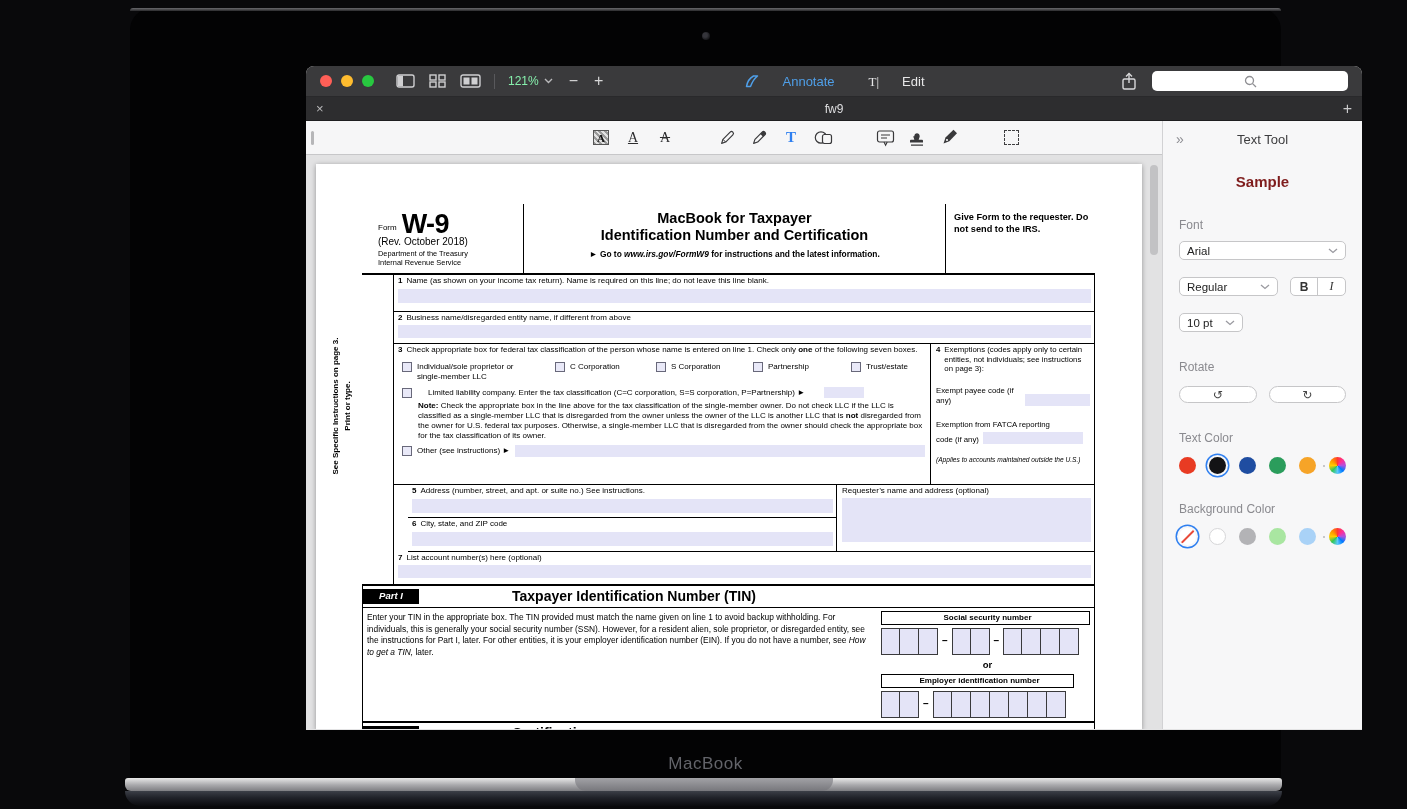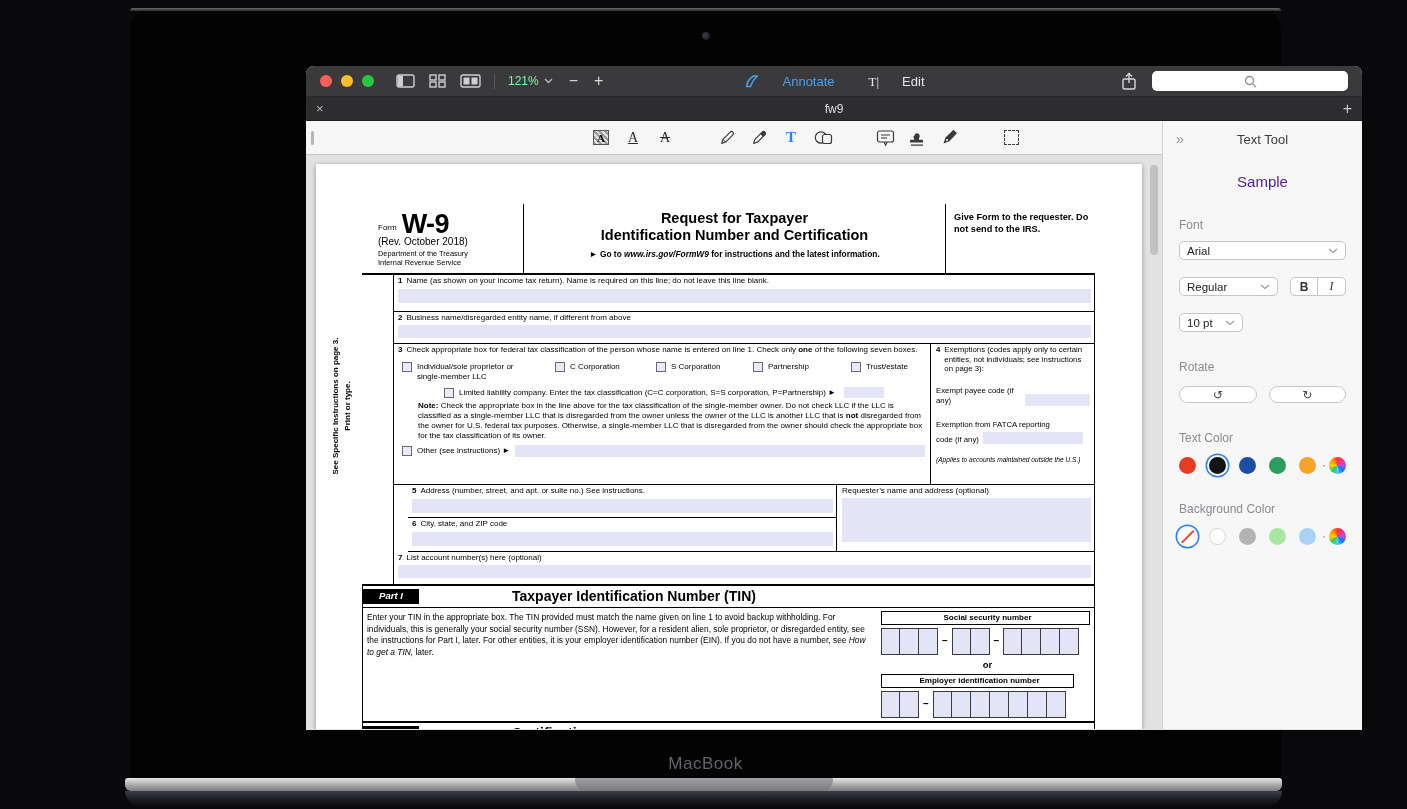--- a/index.html
+++ b/index.html
@@ -70,21 +70,21 @@
   .ico-select { width:15px; height:15px; border:1.6px dashed #3e3e40; }
 
   .workspace { flex:1; position:relative; background:#e2e2e3; overflow:hidden; }
   .doc-scroll { position:absolute; right:4px; top:10px; width:8px; height:90px; background:#c2c2c4; border-radius:4px; }
 
   
   .sidebar { width:200px; flex:none; background:#f7f7f8; border-left:1px solid #d2d2d4; padding:0 16px; }
   .sb-head { height:36px; display:flex; align-items:center; position:relative; }
   .sb-collapse { color:#8e8e93; font-size:14px; position:absolute; left:-3px; }
   .sb-title { width:100%; text-align:center; color:#3c3c3e; font-size:13px; }
-  .sb-sample { text-align:center; margin-top:16px; font-size:15px; color:#4c1d95; }
+  .sb-sample { text-align:center; margin-top:16px; font-size:15px; color:#7f1d1d;font-weight:bold; }
   .sb-label { color:#8a8a8f; font-size:12px; margin-top:28px; }
   .sb-select { height:19px; background:#fff; border:1px solid #c6c6c8; border-radius:5px;
     display:flex; align-items:center; padding:0 7px; font-size:11.5px; color:#222; }
   .sb-select .chev { margin-left:auto; }
   .sel-full { margin-top:9px; }
   .sb-row { display:flex; align-items:center; margin-top:17px; }
   .sel-style { width:110px; }
   .bi-group { display:flex; margin-left:12px; border:1px solid #c6c6c8; border-radius:5px; background:#fff; height:19px; }
   .bi-b,.bi-i { width:27px; display:flex; align-items:center; justify-content:center; font-size:12px; color:#333; }
   .bi-b { font-weight:bold; border-right:1px solid #c6c6c8; }
@@ -132,21 +132,21 @@
   .bold { font-weight:bold; } .it { font-style:italic; }
 
   .f-row34 { display:flex; border-bottom:1px solid #000; }
   .r3-left { flex:1; border-right:1px solid #000; padding:1px 4px 2px 4px; }
   .r3-right { width:163px; padding:1px 4px 2px 5px; font-size:7.8px; }
   .cb { width:10px; height:10px; background:#e9e9f8; border:1px solid #68687a; flex:none; }
   .cb-row { display:flex; margin:7px 0 5px; padding-left:4px; }
   .cb-item { display:flex; gap:5px; align-items:flex-start; }
   .cb-row .cb-item:nth-child(1){ width:153px; } .cb-row .cb-item:nth-child(2){ width:101px; }
   .cb-row .cb-item:nth-child(3){ width:97px; } .cb-row .cb-item:nth-child(4){ width:98px; }
-  .cb-line { display:flex; gap:5px; align-items:center; padding-left:4px; margin:4px 0 2px;justify-content:center; }
+  .cb-line { display:flex; gap:16px; align-items:center; padding-left:4px; margin:4px 0 2px; }
   .llc-input { width:40px; height:11px; background:#e4e4f7; margin-left:3px; }
   .note-para { margin:3px 0 3px 20px; width:508px; }
   .other-line { display:flex; gap:5px; align-items:center; padding-left:4px; margin:4px 0 1px; }
   .other-input { flex:1; height:12px; background:#e4e4f7; margin-right:1px; }
   .r3-right .exempt-row { display:flex; align-items:flex-end; margin-top:12px; }
   .exempt-input { width:72px; height:12px; background:#e4e4f7; margin-left:4px; }
   .fatca { margin-top:14px; }
   .fatca-row { display:flex; align-items:flex-end; }
   .fatca-input { width:100px; height:12px; background:#e4e4f7; margin-left:4px; }
   .applies { font-size:6.6px; font-style:italic; margin-top:12px; }
@@ -347,21 +347,21 @@
                     <span class="fh-number">W-9</span>
                   </div>
                   <div class="fh-rev">(Rev. October 2018)</div>
                   <div class="fh-dept">
                     <div>Department of the Treasury</div>
                     <div>Internal Revenue Service</div>
                   </div>
                 </div>
                 <div class="fh-center">
                   <div class="fh-title">
-                    <div>Request for Taxpayer</div>
+                    <div>MacBook for Taxpayer</div>
                     <div>Identification Number and Certification</div>
                   </div>
                   <div class="fh-goto"><span>► Go to </span><span class="it">www.irs.gov/FormW9</span><span> for instructions and the latest information.</span></div>
                 </div>
                 <div class="fh-right">Give Form to the requester. Do not send to the IRS.</div>
               </div>
 
               <div class="f-grid">
                 <div class="f-row" style="height:37px;">
                   <div><span class="fnum">1</span><span>Name (as shown on your income tax return). Name is required on this line; do not leave this line blank.</span></div>

